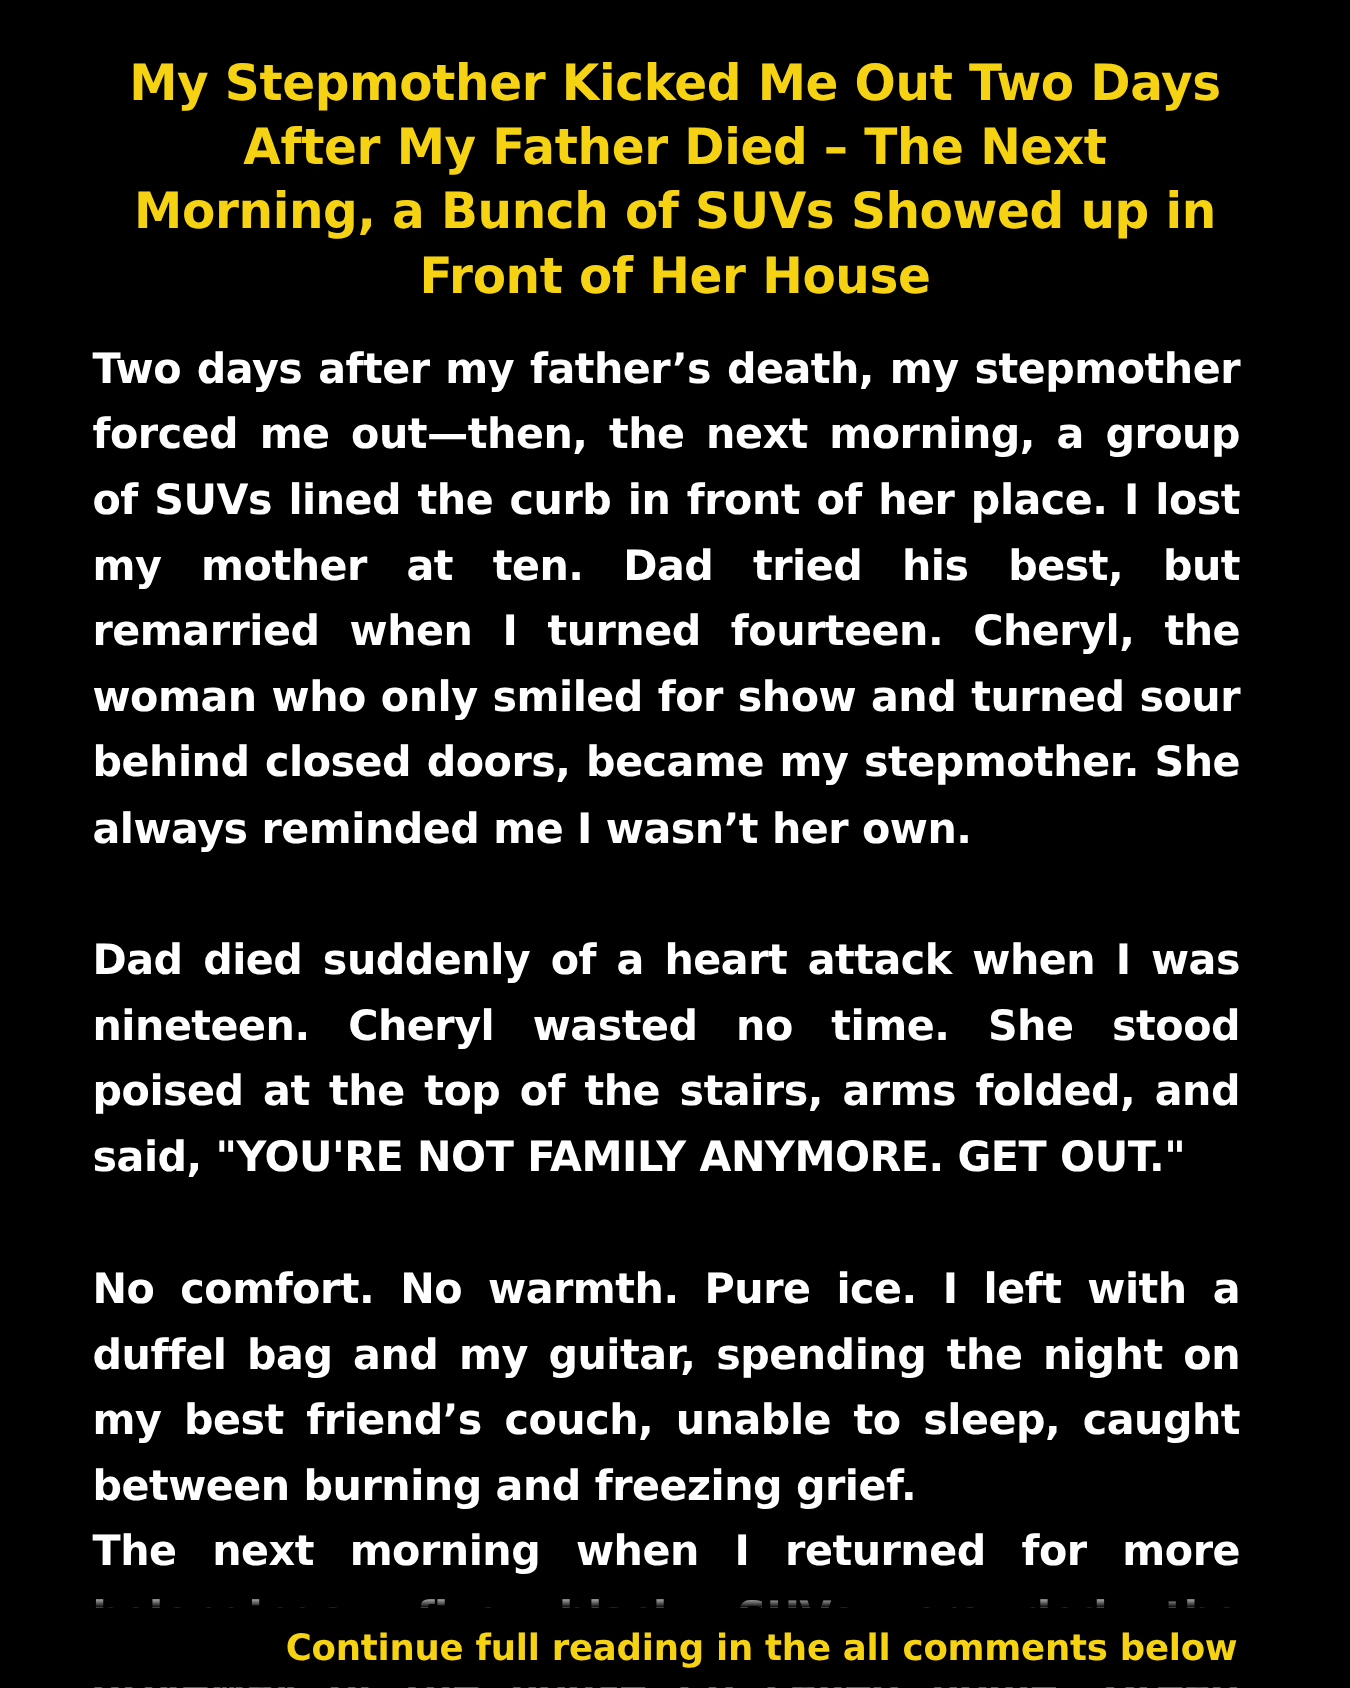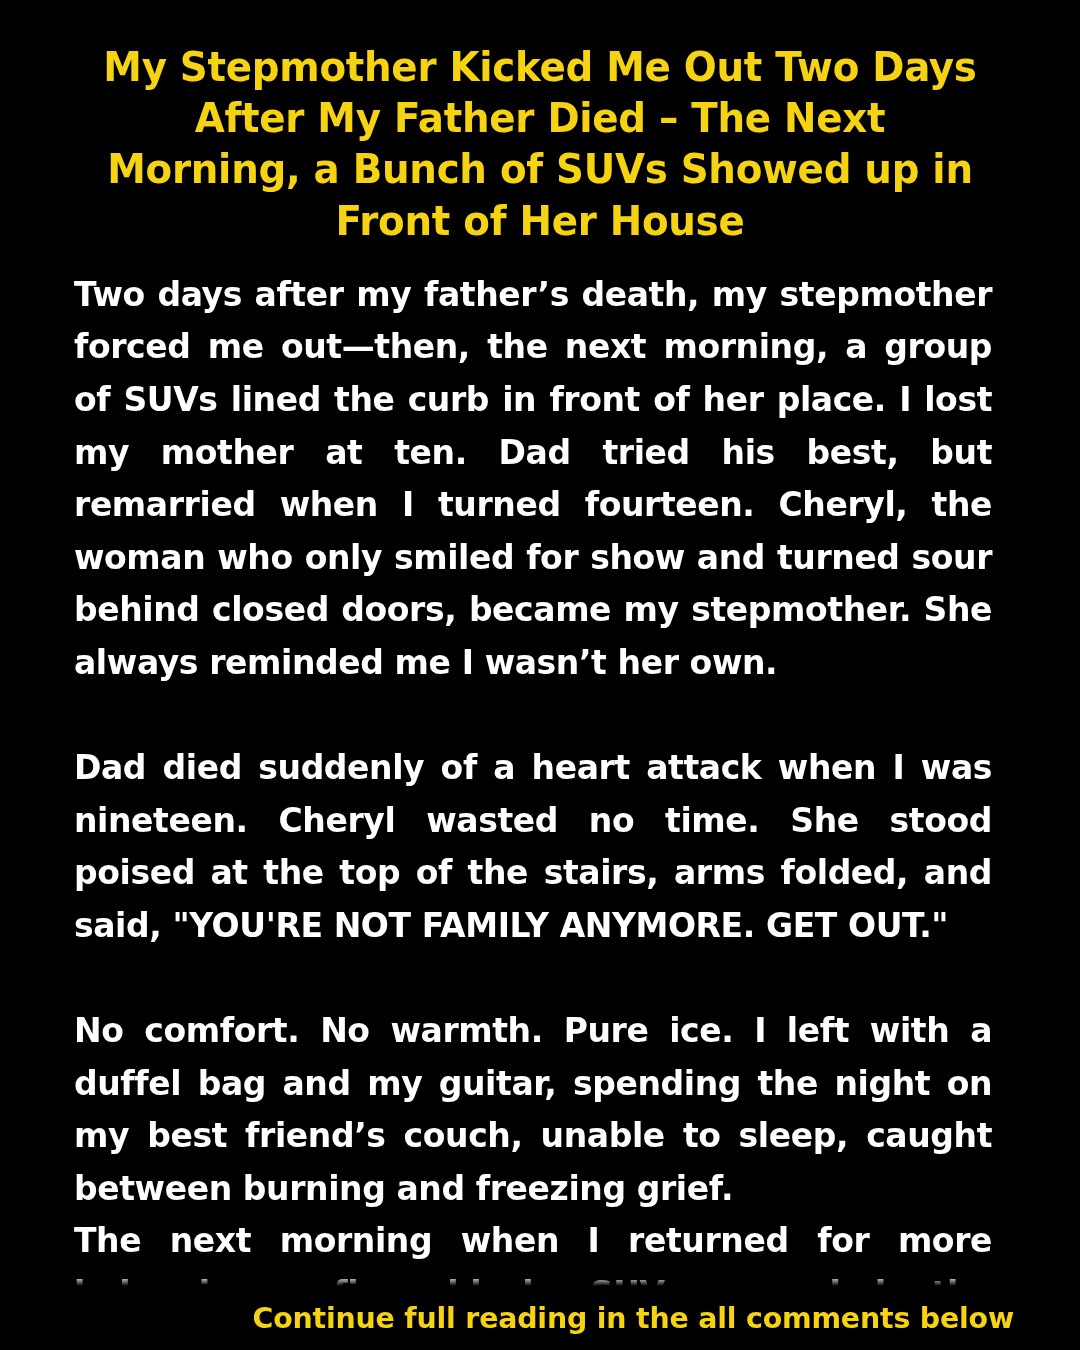--- a/index.html
+++ b/index.html
@@ -59,21 +59,21 @@
   .footer-bar {
     position: absolute;
     left: 0;
     right: 0;
     bottom: 0;
     height: 64px;
     background: #000000;
     display: flex;
     align-items: center;
     justify-content: flex-end;
-    padding-right: 66px;
+    padding-right: 90px;
     box-sizing: border-box;
     margin-left: 40px;
   }
   .footer-cta {
     color: #F5D312;
     font-family: "DejaVu Sans", sans-serif;
     font-weight: bold;
     font-size: 29px;
     letter-spacing: -0.2px;
     transform: scaleX(0.98);

